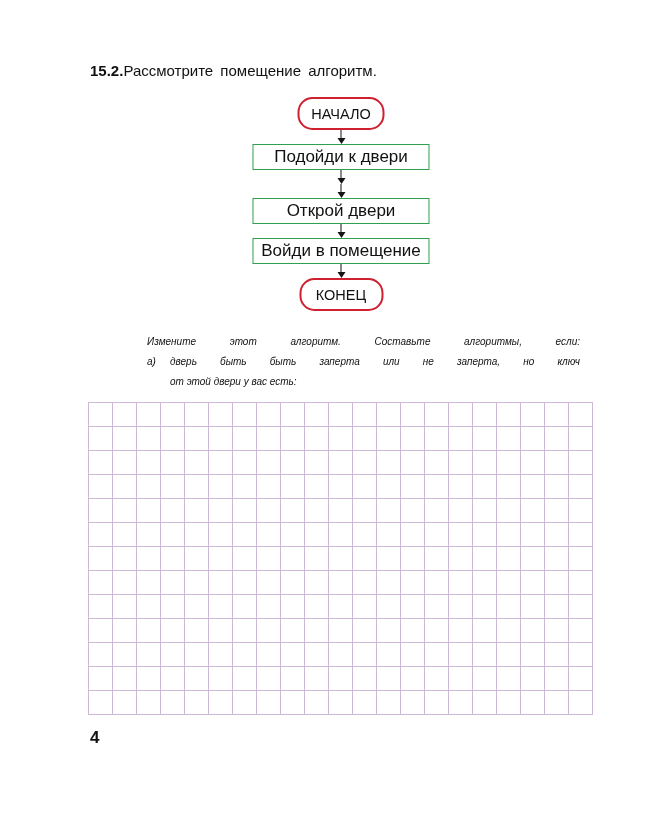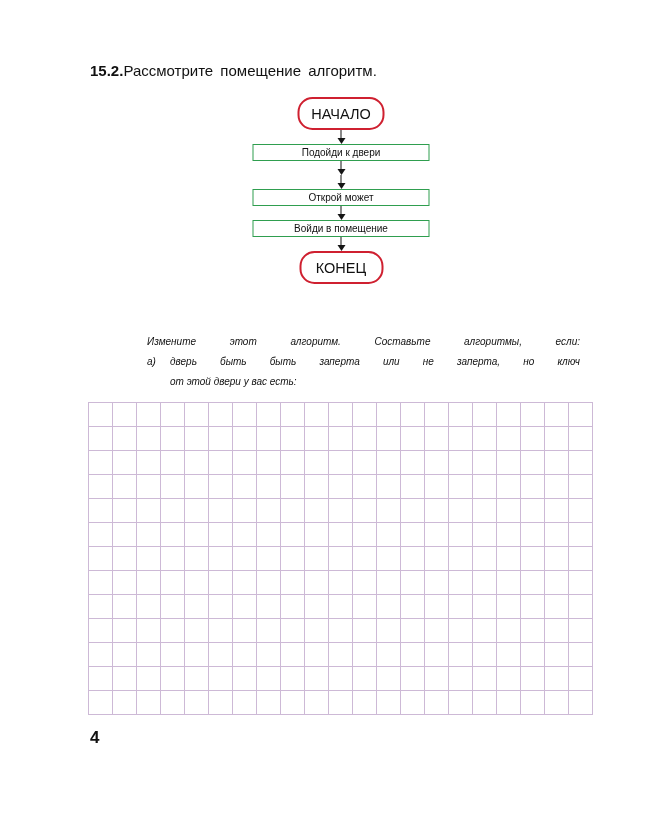--- a/index.html
+++ b/index.html
@@ -32,23 +32,23 @@
   .oval{
     border:2px solid var(--terminal);
     border-radius:15px;
     height:33px;min-width:84px;
     padding:0 12px;
     display:flex;align-items:center;justify-content:center;
     font-size:14.5px;background:#fff;
   }
   .flow-box{
     border:1.5px solid var(--process);
-    width:177px;height:17px;
+    width:177px;height:26px;
     display:flex;align-items:center;justify-content:center;
-    font-size:10px;background:#fff;
+    font-size:17px;background:#fff;
   }
   .arrow{display:flex;flex-direction:column;align-items:center;height:14px;}
   .arrow-line{width:1.5px;height:8px;background:#151515;}
   .arrow-head{
     width:0;height:0;
     border-left:4px solid transparent;
     border-right:4px solid transparent;
     border-top:6px solid #151515;
   }
 
@@ -98,21 +98,21 @@
       </div>
       <div class="flow-box">Подойди к двери</div>
       <div class="arrow">
         <div class="arrow-line"></div>
         <div class="arrow-head"></div>
       </div>
       <div class="arrow">
         <div class="arrow-line"></div>
         <div class="arrow-head"></div>
       </div>
-      <div class="flow-box">Открой может</div>
+      <div class="flow-box">Открой двери</div>
       <div class="arrow">
         <div class="arrow-line"></div>
         <div class="arrow-head"></div>
       </div>
       <div class="flow-box">Войди в помещение</div>
       <div class="arrow">
         <div class="arrow-line"></div>
         <div class="arrow-head"></div>
       </div>
       <div class="oval" id="end-oval">КОНЕЦ</div>

